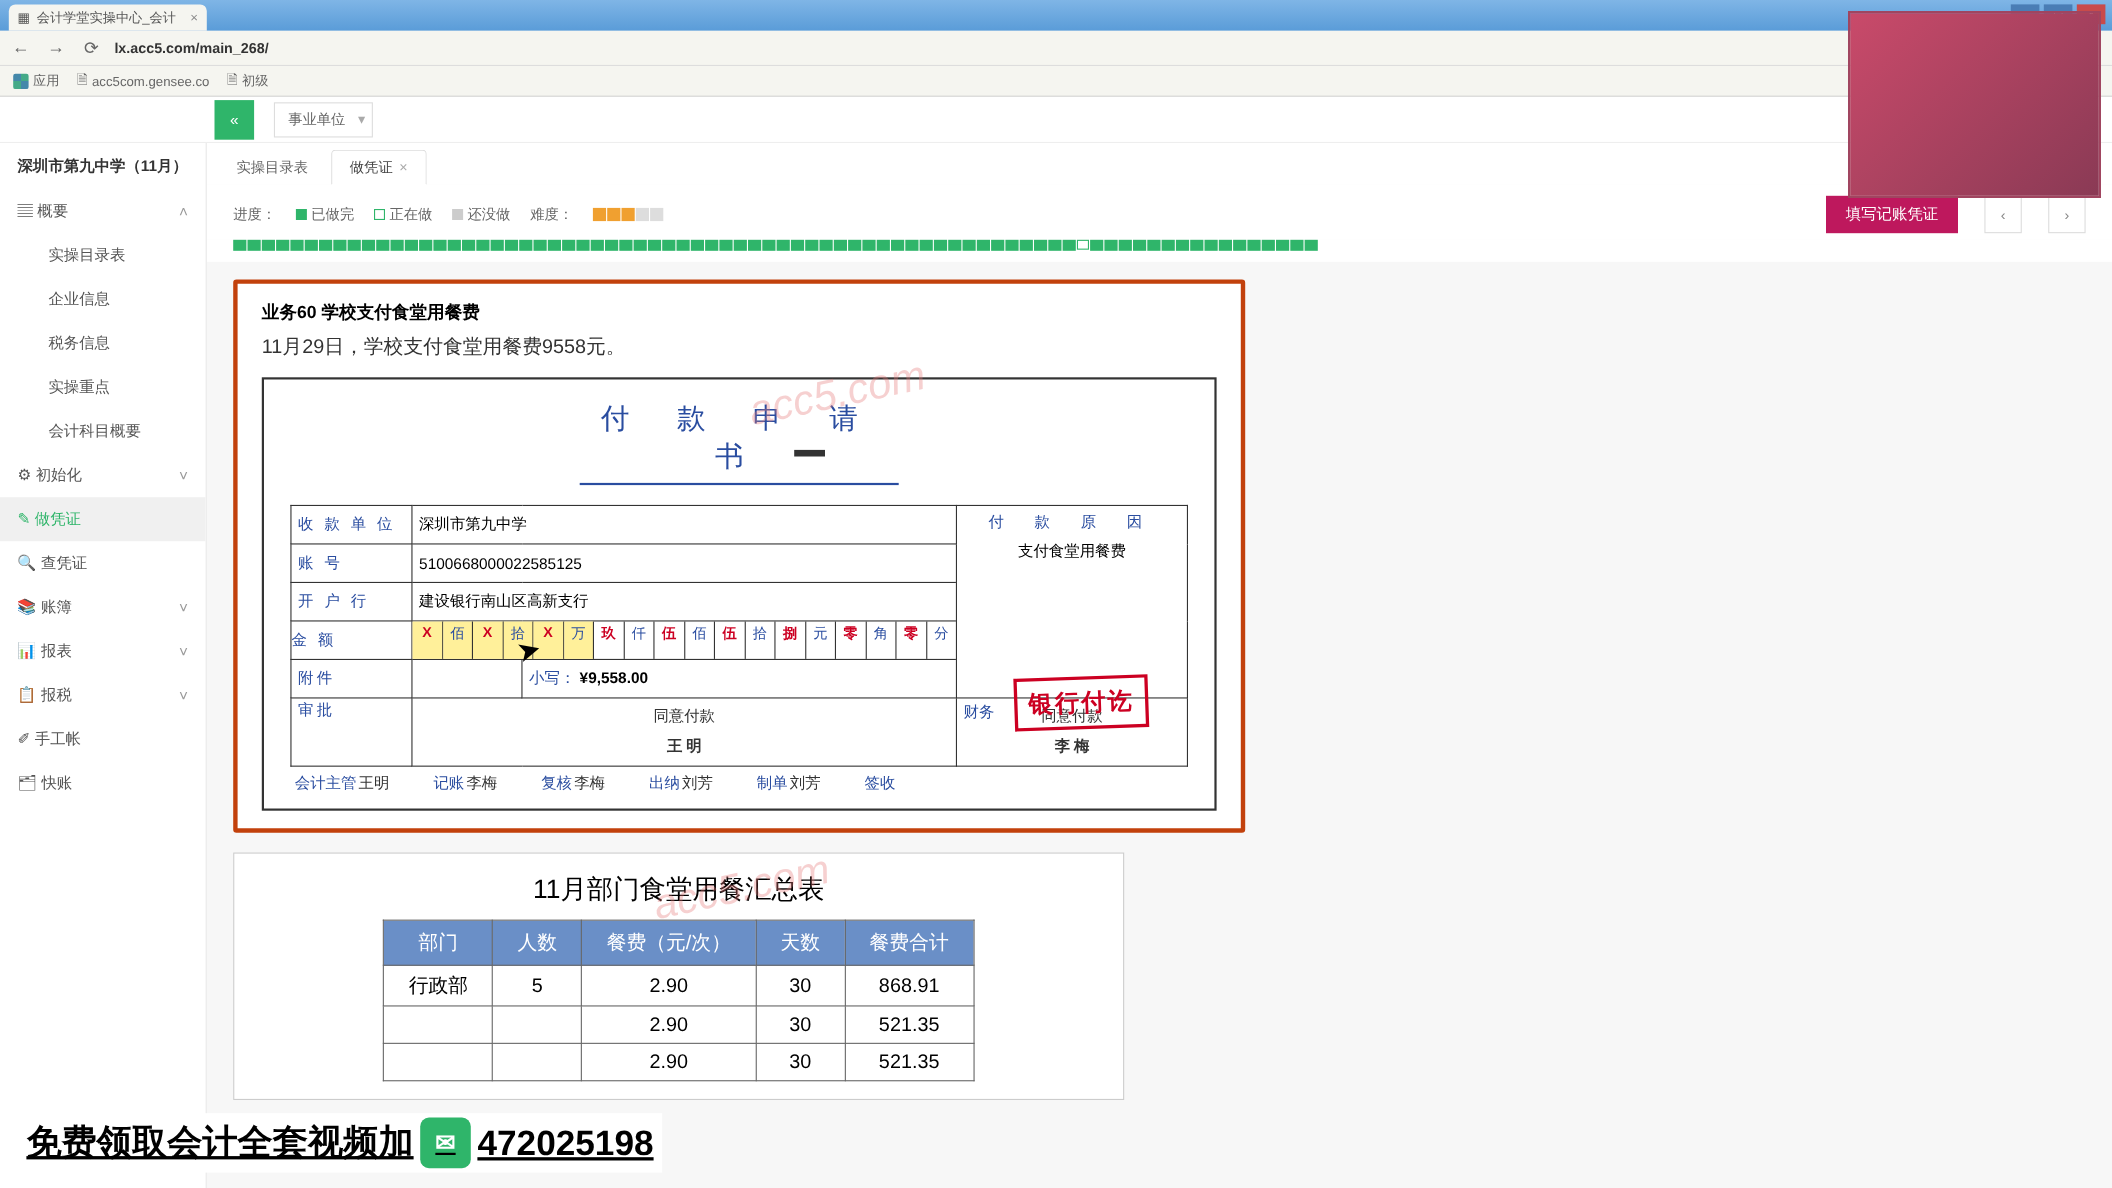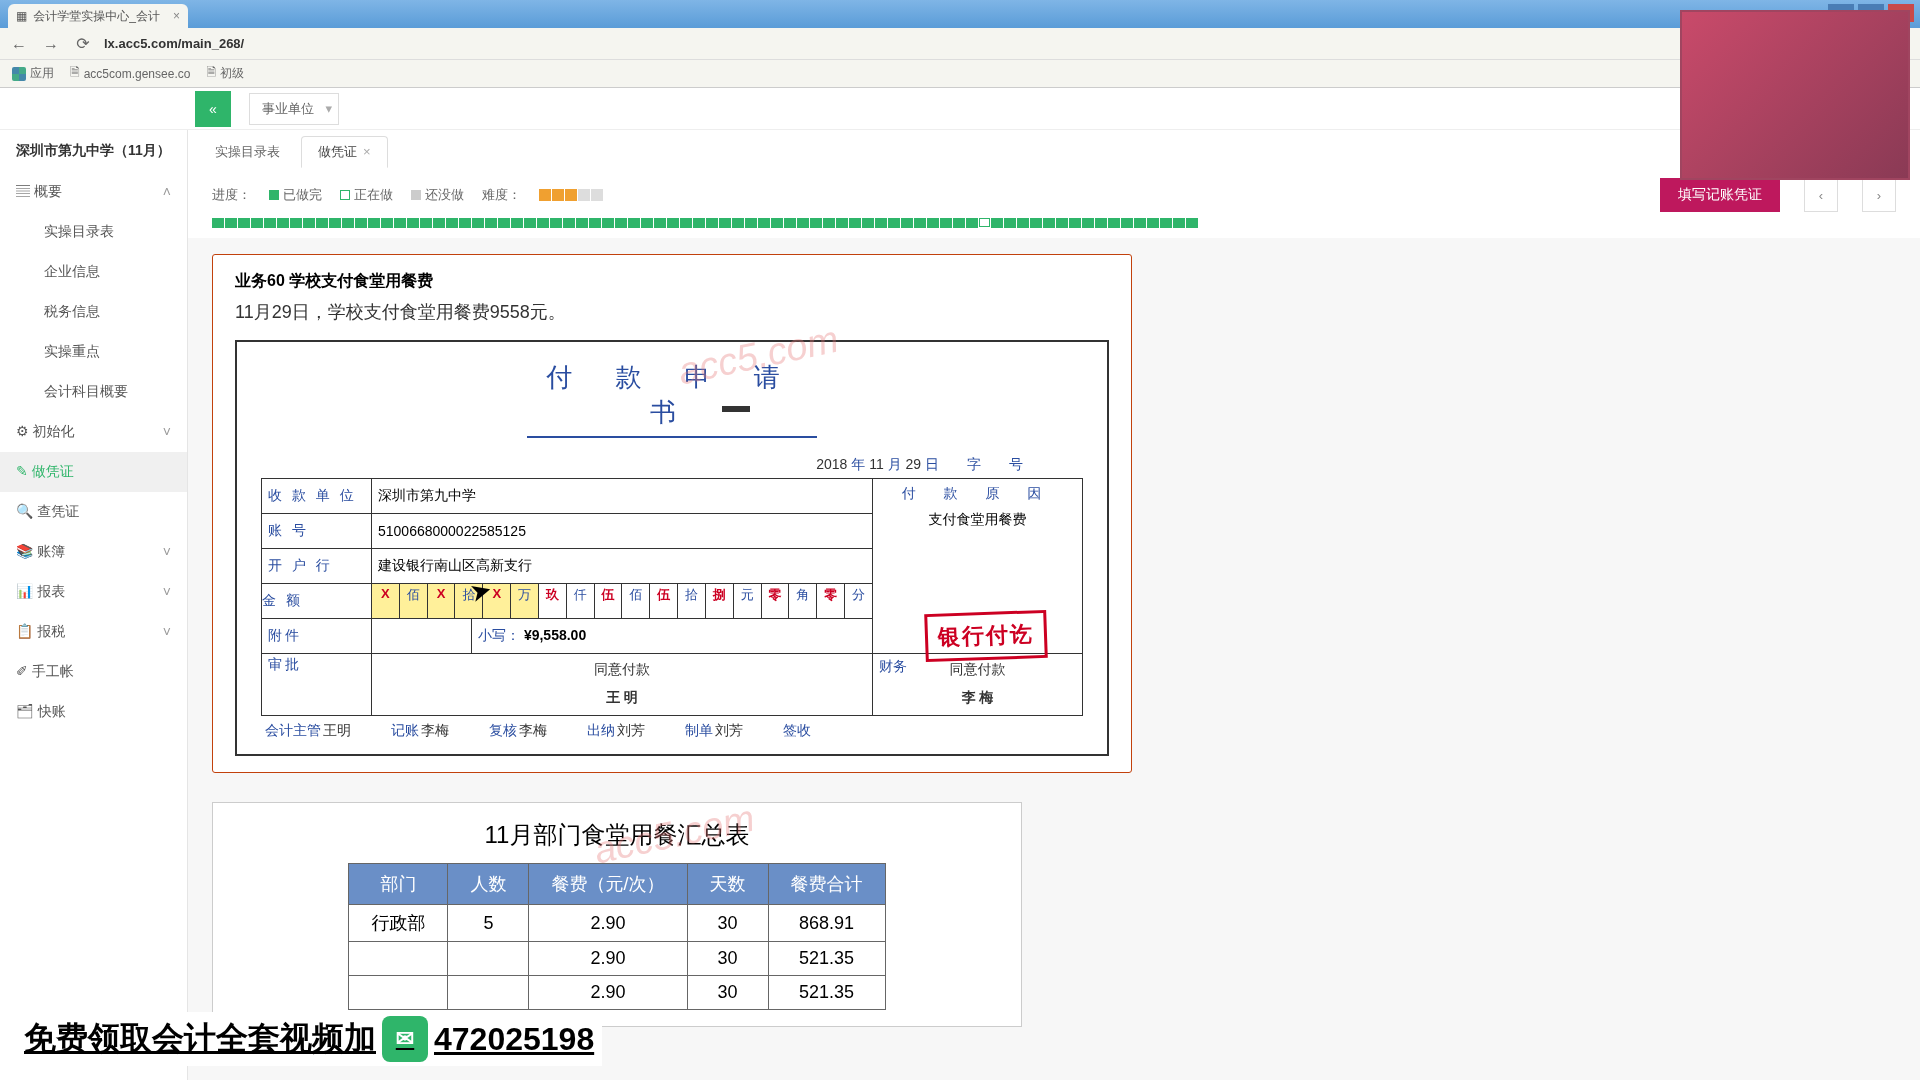--- a/index.html
+++ b/index.html
@@ -53,21 +53,21 @@
 .diff-sq.gray { background:#ddd; }
 .action-btn { margin-left:auto; background:#be185d; color:#fff; padding:8px 18px; border:none; font-size:14px; }
 .pager-btn { width:34px; height:34px; border:1px solid #ddd; background:#fff; color:#888; display:flex; align-items:center; justify-content:center; margin-left:6px; }
 
 .prog-squares { padding:0 24px 10px; display:flex; flex-wrap:wrap; gap:1px; background:#fff; }
 .ps { width:12px; height:10px; background:#2fb56a; }
 .ps.now { background:#fff; border:1px solid #2fb56a; height:9px; width:11px; }
 
 
 .content { padding:16px 24px; }
-.card { background:#fff; border:1px solid #c2410c; border-radius:3px; padding:16px 22px; margin-bottom:29px; max-width:920px; }
+.card { background:#fff; border:4px solid #c2410c; border-radius:3px; padding:16px 22px; margin-bottom:18px; max-width:920px; }
 .biz-title { font-size:16px; font-weight:bold; margin-bottom:8px; }
 .biz-desc { font-size:18px; color:#333; margin-bottom:16px; }
 
 
 .doc { border:2px solid #333; padding:18px 24px 14px; position:relative; }
 .doc-title { text-align:center; font-size:26px; letter-spacing:18px; color:#2a4da0; font-weight:normal; border-bottom:2px solid #2a4da0; width:290px; margin:0 auto 18px; padding-bottom:6px; }
 .doc-accent { position:absolute; left:50%; top:64px; width:28px; height:6px; background:#333; transform:translateX(50px); }
 .doc-date { text-align:right; font-size:14px; color:#2a4da0; padding-right:60px; margin-bottom:4px; }
 .doc-date .v { color:#333; }
 .doc-tbl { border-collapse:collapse; width:100%; font-size:14px; }
@@ -309,23 +309,20 @@
 
   <div class="content">
     <div class="card">
       <div class="biz-title">业务60 学校支付食堂用餐费</div>
       <div class="biz-desc">11月29日，学校支付食堂用餐费9558元。</div>
 
       <div class="doc">
         <div class="wm" style="left:440px;top:-8px">acc5.com</div>
         <div class="doc-title">付 款 申 请 书</div>
         <div class="doc-accent"></div>
-        <div class="doc-date">
-          <span class="v">2018</span> 年 <span class="v">11</span> 月 <span class="v">29</span> 日　　<span>字</span>　　<span>号</span>
-        </div>
         <table class="doc-tbl">
           <tbody>
               <tr>
                 <td class="lbl">收 款 单 位</td>
                 <td colspan="2">深圳市第九中学</td>
                 <td rowspan="5" class="reason-cell" style="width:210px">
                   <div class="reason-hd">付 款 原 因</div>
                   <div>支付食堂用餐费</div>
                 </td>
               </tr>

